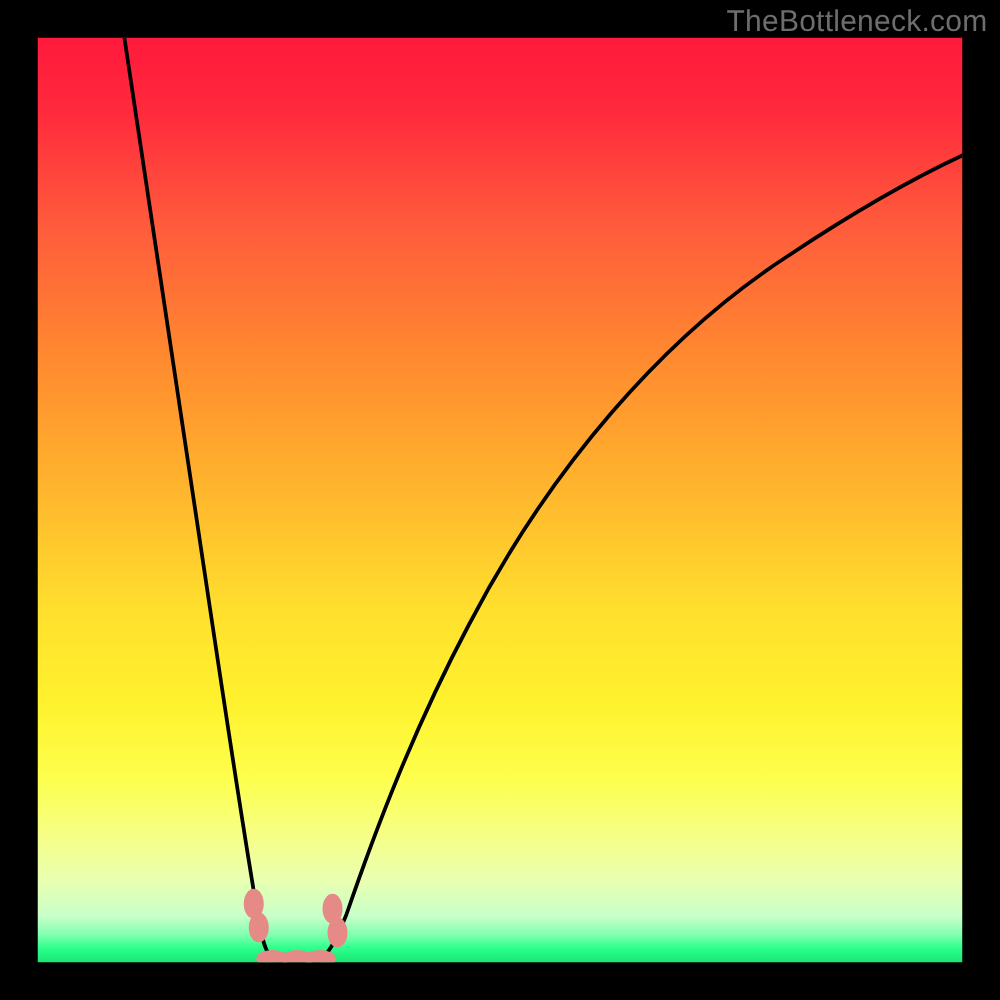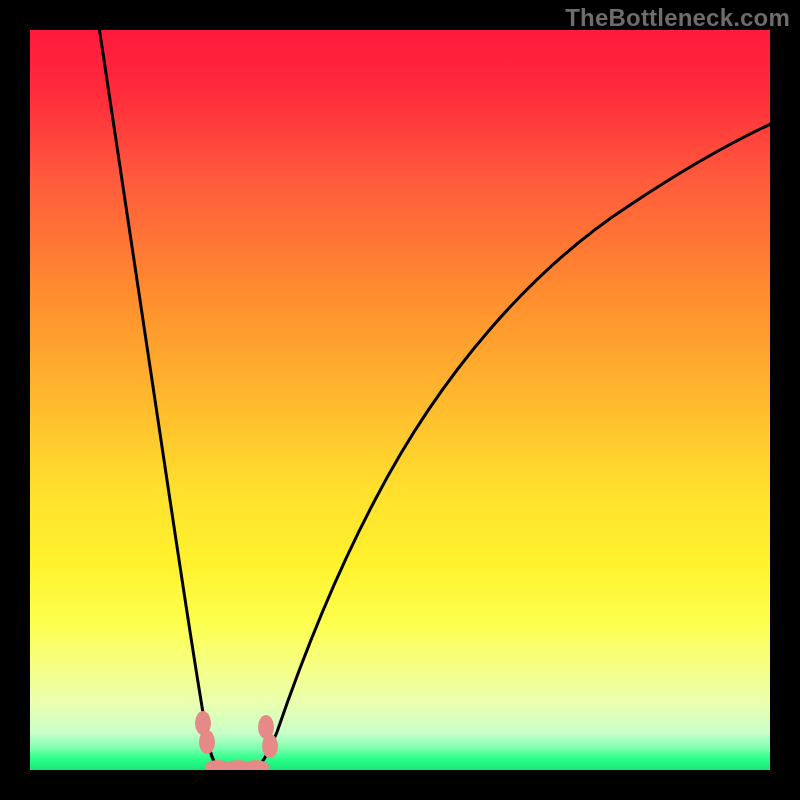--- a/index.html
+++ b/index.html
@@ -59,21 +59,21 @@
     fill: #e58a86;
     stroke: none;
   }
   .watermark {
     position: absolute;
     top: 4px;
     right: 10px;
     color: #6d6d6d;
     font-size: 24px;
     letter-spacing: 0.2px;
-    font-weight: 700;
+    font-weight: 400;
     font-family: Arial, Helvetica, sans-serif;
     text-align: center;
   }
 </style>
 </head>
 <body>
 
 <div class="watermark">TheBottleneck.com</div>
 
 <div class="frame">

